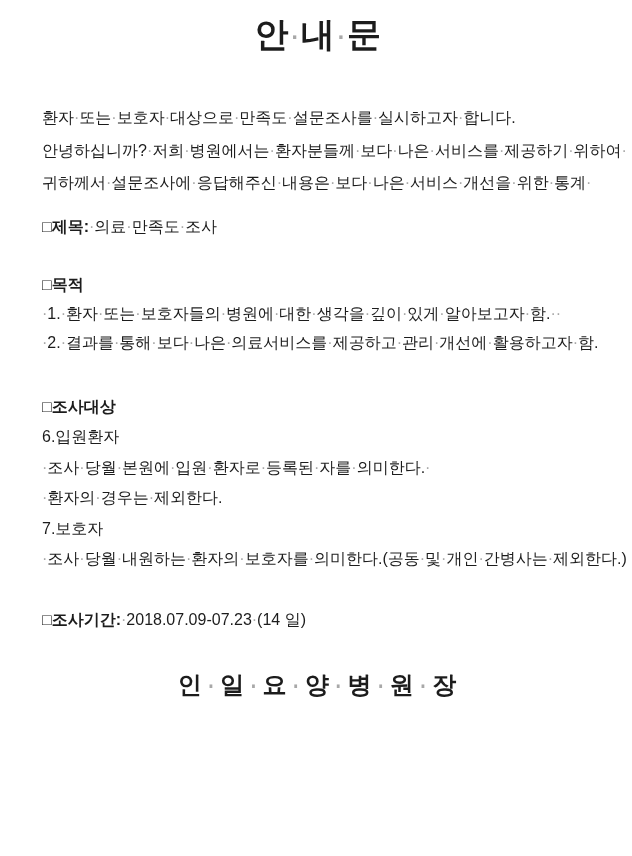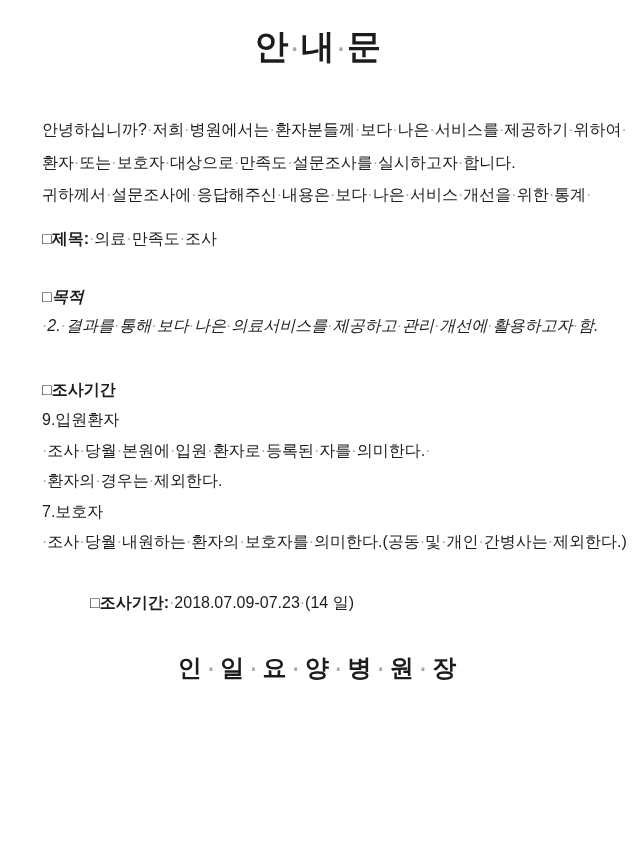--- a/index.html
+++ b/index.html
@@ -1,78 +1,79 @@
 <!DOCTYPE html>
 <html><head>
 <meta charset="utf-8">
 <style>
   html,body{margin:0;padding:0;background:#ffffff;}
   .doc{
     position:relative;
     width:632px;height:856px;
     box-sizing:border-box;
     background:#ffffff;
-    padding:12px 38px 0 42px;
+    padding:0 38px 0 42px;
     overflow:hidden;
     font-family:"Liberation Sans","DejaVu Sans",sans-serif;
     color:#1c1c1c;
     font-size:16px;
   }
   .title{
     margin:0;padding-top:10px;
     font-size:34px;line-height:48px;
     font-weight:700;text-align:center;
     letter-spacing:0.5px;
   }
   .intro{margin-top:44px;}
   .intro p{margin:0;line-height:32.5px;white-space:nowrap;}
   p{margin:0;}
   .ln{white-space:nowrap;}
   .b{font-weight:700;}
   .row{line-height:30px;white-space:nowrap;}
   .row-subject{margin-top:12px;}
   .section-purpose{margin-top:28px;}
-  .section-purpose p{line-height:29px;font-style:italic;}
+  .section-purpose p{line-height:29px;}
   .section-targets{margin-top:35px;}
   .section-targets p{line-height:30.5px;}
-  .row-period{margin-top:30px;margin-left:48px;}
+  .row-period{margin-top:30px;}
   .signature{
     margin-top:34px;
     font-size:24px;line-height:36px;
     font-weight:700;text-align:center;
     letter-spacing:2px;
     white-space:nowrap;
     font-family:Liberation Mono, monospace;
   }
   
   .sp{color:#a8a8a8;font-weight:400;}
 </style>
 </head>
 <body>
 
 <div class="doc">
 
   <h1 class="title">안<span class="sp">·</span>내<span class="sp">·</span>문</h1>
 
   <div class="intro">
+    <p class="ln">환자<span class="sp">·</span>또는<span class="sp">·</span>보호자<span class="sp">·</span>대상으로<span class="sp">·</span>만족도<span class="sp">·</span>설문조사를<span class="sp">·</span>실시하고자<span class="sp">·</span>합니다.</p>
     <p class="ln">안녕하십니까?<span class="sp">·</span>저희<span class="sp">·</span>병원에서는<span class="sp">·</span>환자분들께<span class="sp">·</span>보다<span class="sp">·</span>나은<span class="sp">·</span>서비스를<span class="sp">·</span>제공하기<span class="sp">·</span>위하여<span class="sp">·</span></p>
-    <p class="ln">환자<span class="sp">·</span>또는<span class="sp">·</span>보호자<span class="sp">·</span>대상으로<span class="sp">·</span>만족도<span class="sp">·</span>설문조사를<span class="sp">·</span>실시하고자<span class="sp">·</span>합니다.</p>
     <p class="ln">귀하께서<span class="sp">·</span>설문조사에<span class="sp">·</span>응답해주신<span class="sp">·</span>내용은<span class="sp">·</span>보다<span class="sp">·</span>나은<span class="sp">·</span>서비스<span class="sp">·</span>개선을<span class="sp">·</span>위한<span class="sp">·</span>통계<span class="sp">·</span></p>
   </div>
 
   <p class="row row-subject"><span class="b">□제목:</span><span><span class="sp">·</span>의료<span class="sp">·</span>만족도<span class="sp">·</span>조사</span></p>
 
   <div class="section-purpose">
     <p class="b ln">□목적</p>
+    <p class="ln"><span class="sp">·</span>1.<span class="sp">·</span>환자<span class="sp">·</span>또는<span class="sp">·</span>보호자들의<span class="sp">·</span>병원에<span class="sp">·</span>대한<span class="sp">·</span>생각을<span class="sp">·</span>깊이<span class="sp">·</span>있게<span class="sp">·</span>알아보고자<span class="sp">·</span>함.<span class="sp">·</span><span class="sp">·</span></p>
     <p class="ln"><span class="sp">·</span>2.<span class="sp">·</span>결과를<span class="sp">·</span>통해<span class="sp">·</span>보다<span class="sp">·</span>나은<span class="sp">·</span>의료서비스를<span class="sp">·</span>제공하고<span class="sp">·</span>관리<span class="sp">·</span>개선에<span class="sp">·</span>활용하고자<span class="sp">·</span>함.</p>
   </div>
 
   <div class="section-targets">
-    <p class="b ln">□조사기간</p>
-    <p class="ln">9.입원환자</p>
+    <p class="b ln">□조사대상</p>
+    <p class="ln">6.입원환자</p>
     <p class="ln"><span class="sp">·</span>조사<span class="sp">·</span>당월<span class="sp">·</span>본원에<span class="sp">·</span>입원<span class="sp">·</span>환자로<span class="sp">·</span>등록된<span class="sp">·</span>자를<span class="sp">·</span>의미한다.<span class="sp">·</span></p>
     <p class="ln"><span class="sp">·</span>환자의<span class="sp">·</span>경우는<span class="sp">·</span>제외한다.</p>
     <p class="ln">7.보호자</p>
     <p class="ln"><span class="sp">·</span>조사<span class="sp">·</span>당월<span class="sp">·</span>내원하는<span class="sp">·</span>환자의<span class="sp">·</span>보호자를<span class="sp">·</span>의미한다.(공동<span class="sp">·</span>및<span class="sp">·</span>개인<span class="sp">·</span>간병사는<span class="sp">·</span>제외한다.)</p>
   </div>
 
   <p class="row row-period"><span class="b">□조사기간:</span><span><span class="sp">·</span>2018.07.09-07.23<span class="sp">·</span>(14 일)</span></p>
 
   <p class="signature">인<span class="sp">·</span>일<span class="sp">·</span>요<span class="sp">·</span>양<span class="sp">·</span>병<span class="sp">·</span>원<span class="sp">·</span>장</p>
 

